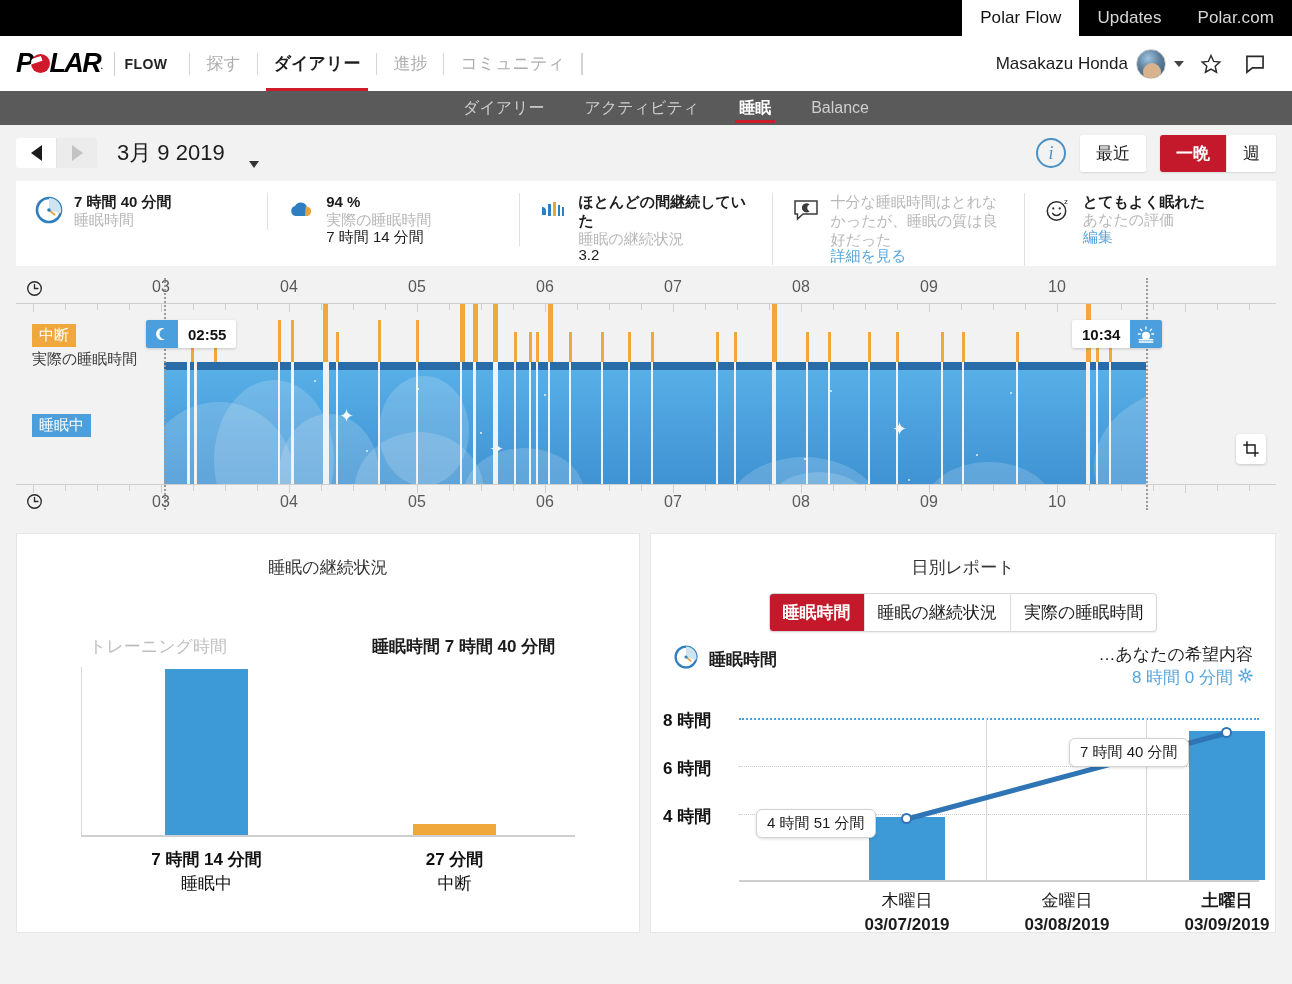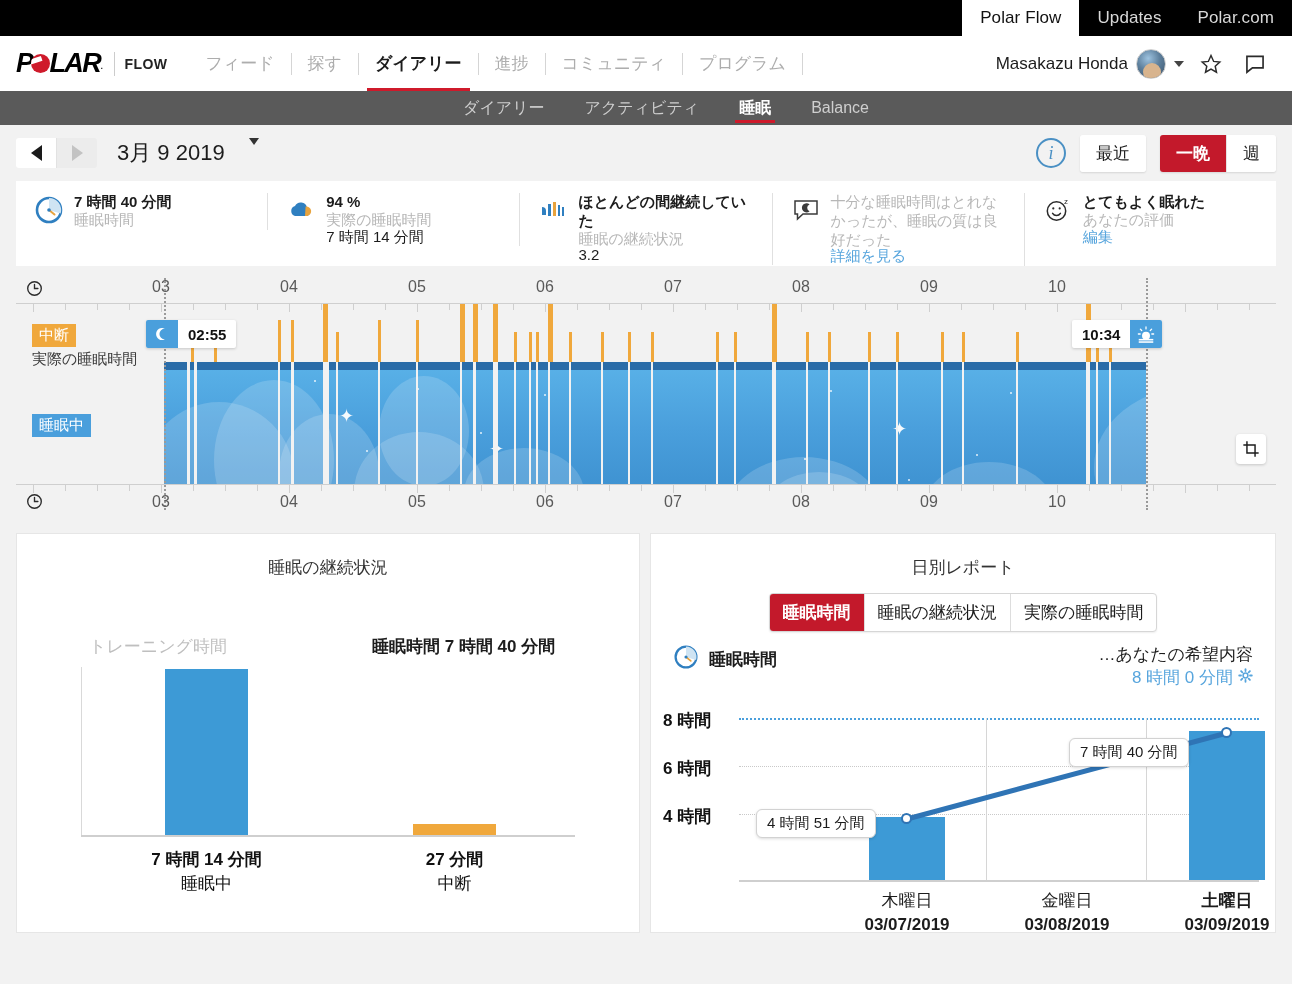--- a/index.html
+++ b/index.html
@@ -104,21 +104,21 @@
   .arrow-btn {
     width: 40px; height: 30px; background: #fff; display: flex;
     align-items: center; justify-content: center; cursor: pointer;
   }
   .arrow-btn.disabled { background: #ececec; cursor: default; }
   .tri-left { width:0;height:0;border-top:8px solid transparent;border-bottom:8px solid transparent;border-right:11px solid #1b1b1b; }
   .tri-right { width:0;height:0;border-top:8px solid transparent;border-bottom:8px solid transparent;border-left:11px solid #c3c3c3; }
   .arrow-sep { width: 1px; background: #e2e2e2; }
   .date-label {
     font-size: 22px; color: #1c1c1c; margin-left: 20px; display: flex;
-    align-items: flex-start; gap: 24px; cursor: pointer;
+    align-items: flex-end; gap: 24px; cursor: pointer;
   }
   .date-caret { width:0;height:0;border-left:5px solid transparent;border-right:5px solid transparent;border-top:7px solid #333; }
 
   .datebar-right { margin-left: auto; display: flex; align-items: center; gap: 14px; }
   .info-circle {
     width: 30px; height: 30px; border-radius: 50%; border: 2px solid #4a90c4;
     color: #4a90c4; display: flex; align-items: center; justify-content: center;
     font-size: 18px; font-style: italic; font-family: "Liberation Serif", serif; cursor: pointer;
   }
   .seg-group { display: flex; border-radius: 3px; overflow: hidden; box-shadow: 0 1px 2px rgba(0,0,0,.12); justify-content: center; }
@@ -283,43 +283,37 @@
 </div>
 
 <div class="mainnav">
   <div class="logo-wrap">
     <div class="logo">P<span class="dot-o"></span>LAR<span class="logo-reg">.</span></div>
     <div class="logo-div"></div>
     <div class="flow-word">FLOW</div>
   </div>
 
   <div class="nav-items">
-    <div class="nav-item">
-        <span>フィード</span>
-      </div>
     <div class="nav-sep"></div>
     <div class="nav-item">
         <span>探す</span>
       </div>
     <div class="nav-sep"></div>
     <div class="nav-item active">
         <span>ダイアリー</span>
       </div>
     <div class="nav-sep"></div>
     <div class="nav-item">
         <span>進捗</span>
       </div>
     <div class="nav-sep"></div>
     <div class="nav-item">
         <span>コミュニティ</span>
       </div>
     <div class="nav-sep"></div>
-    <div class="nav-item">
-        <span>プログラム</span>
-      </div>
     <div class="nav-sep"></div>
   </div>
 
   <div class="nav-right">
     <div class="user-name">Masakazu Honda</div>
     <div class="avatar"></div>
     <div class="caret-down"></div>
     <div class="icon-btn">
       <svg width="22" height="22" viewBox="0 0 24 24" fill="none" stroke="#2b2b2b" stroke-width="1.6">
         <polygon points="12,2.8 14.9,9.2 21.6,9.9 16.6,14.4 18,21 12,17.6 6,21 7.4,14.4 2.4,9.9 9.1,9.2"></polygon>

